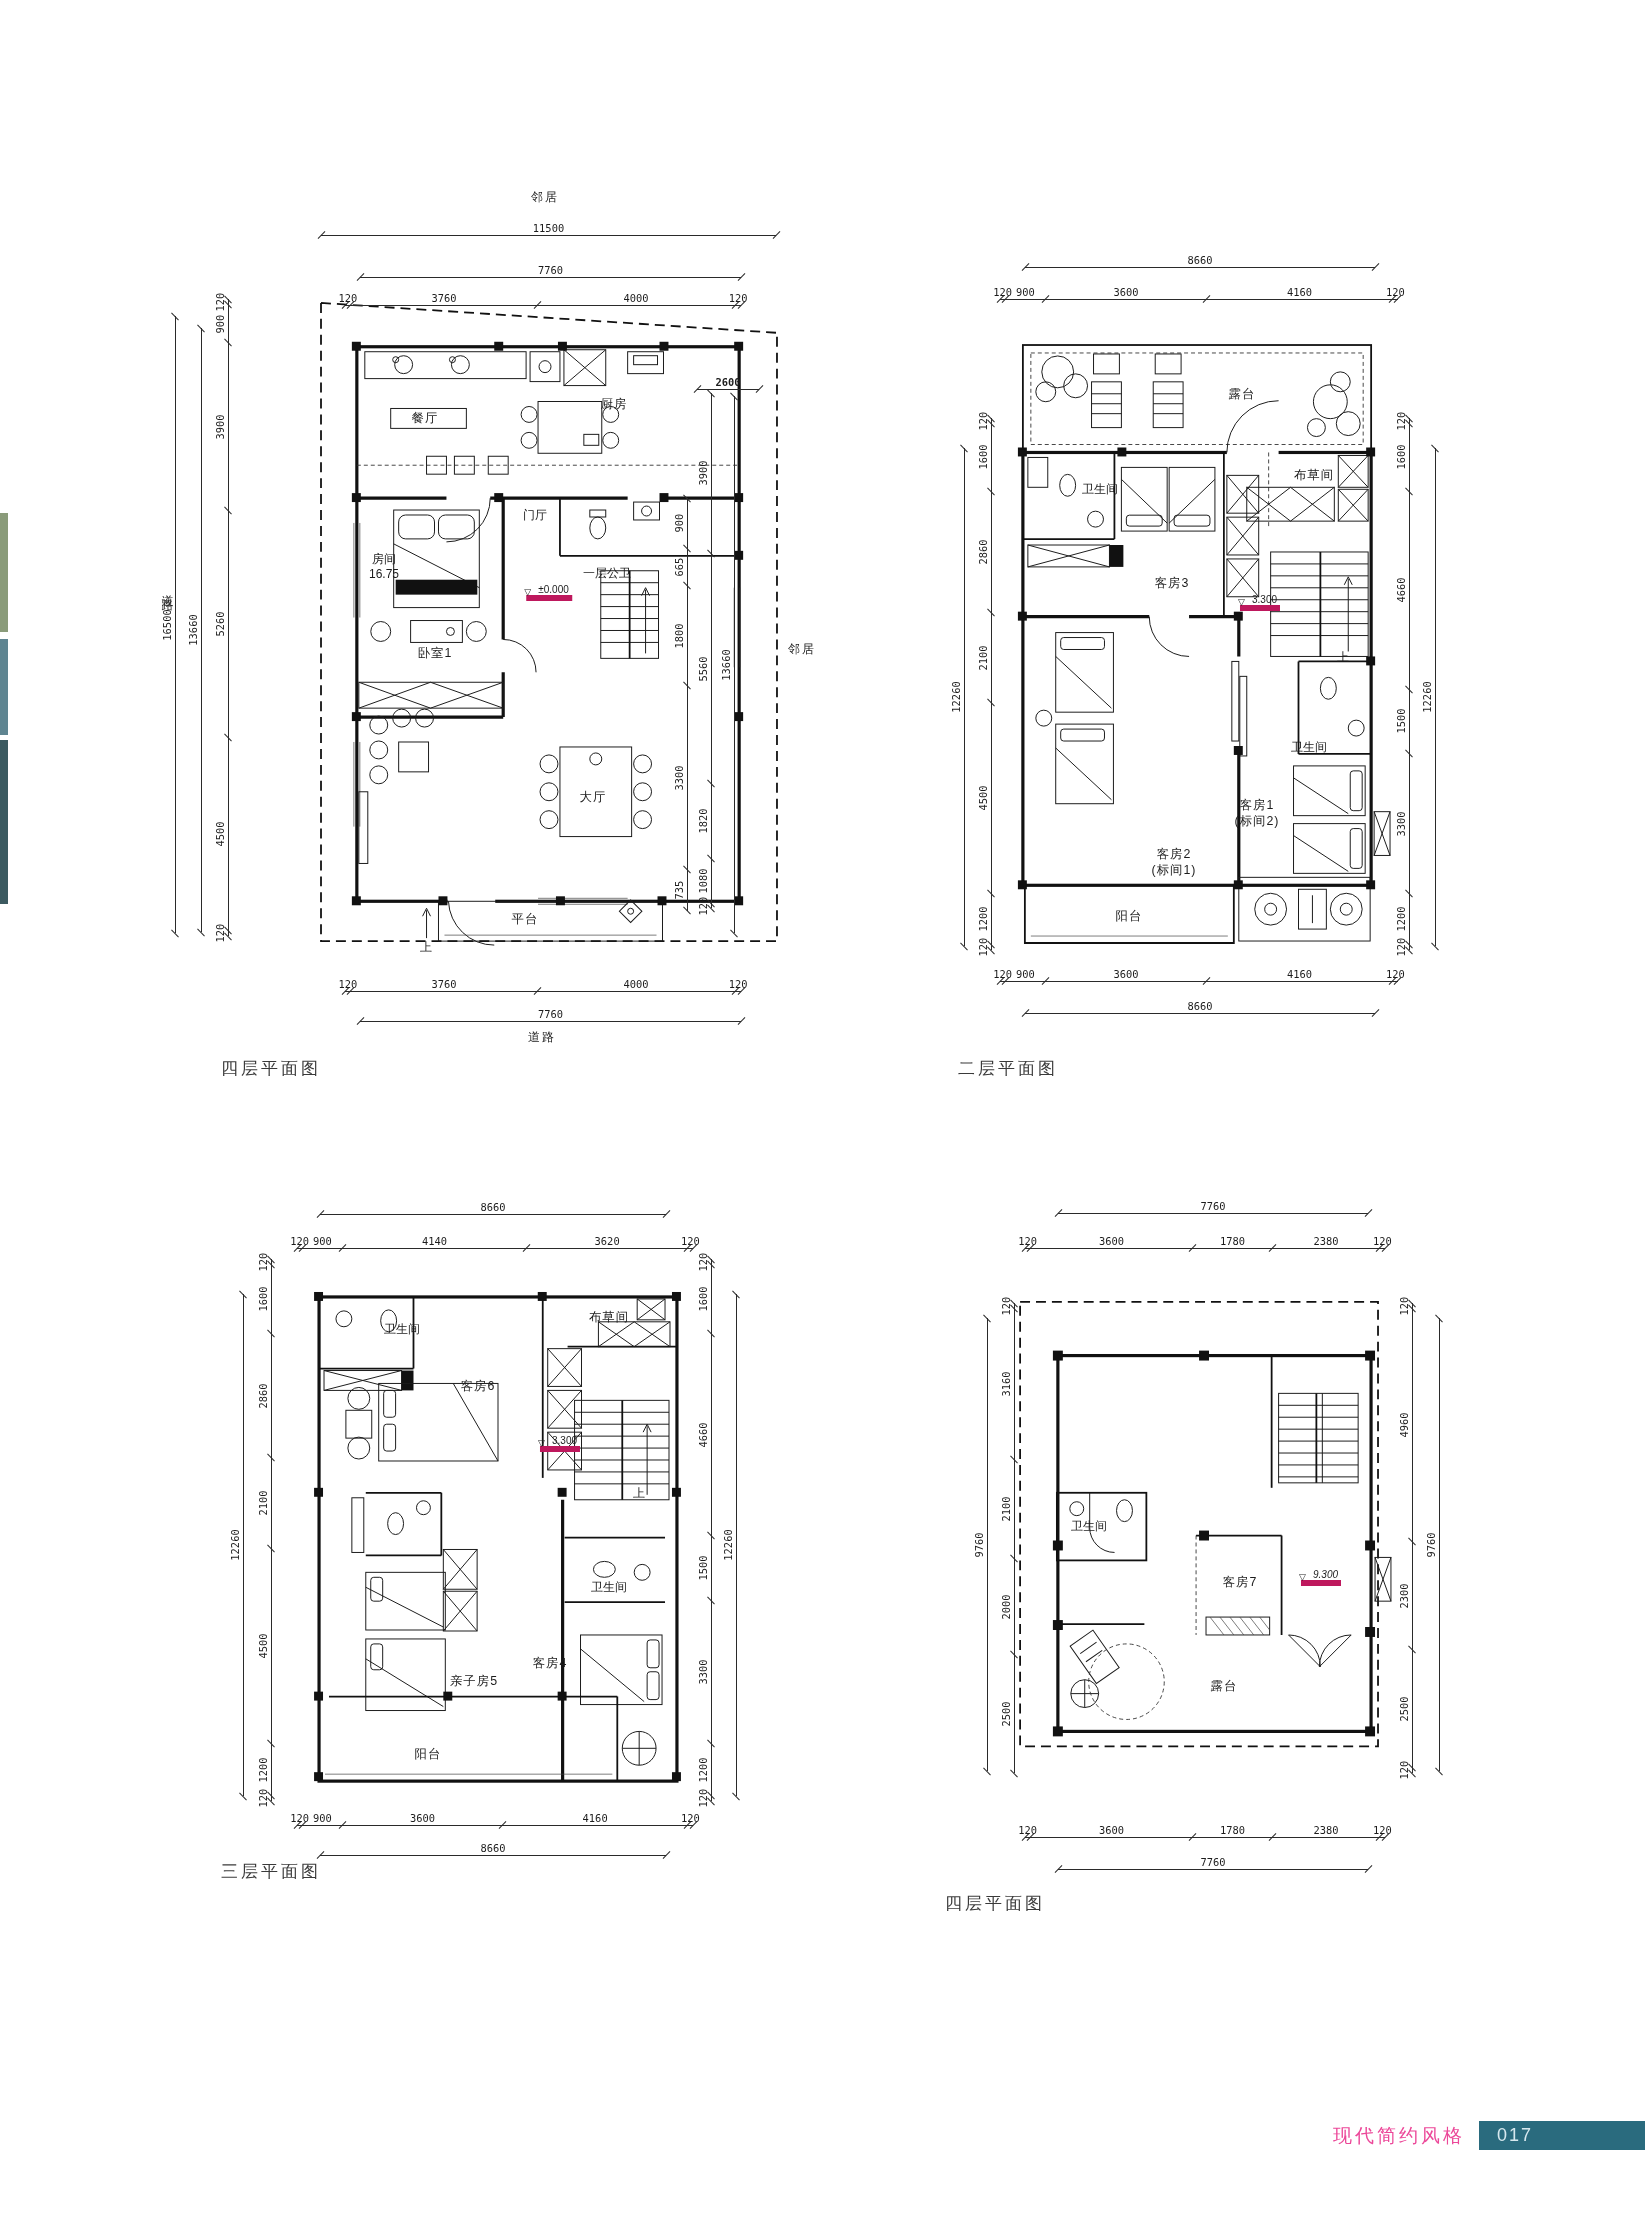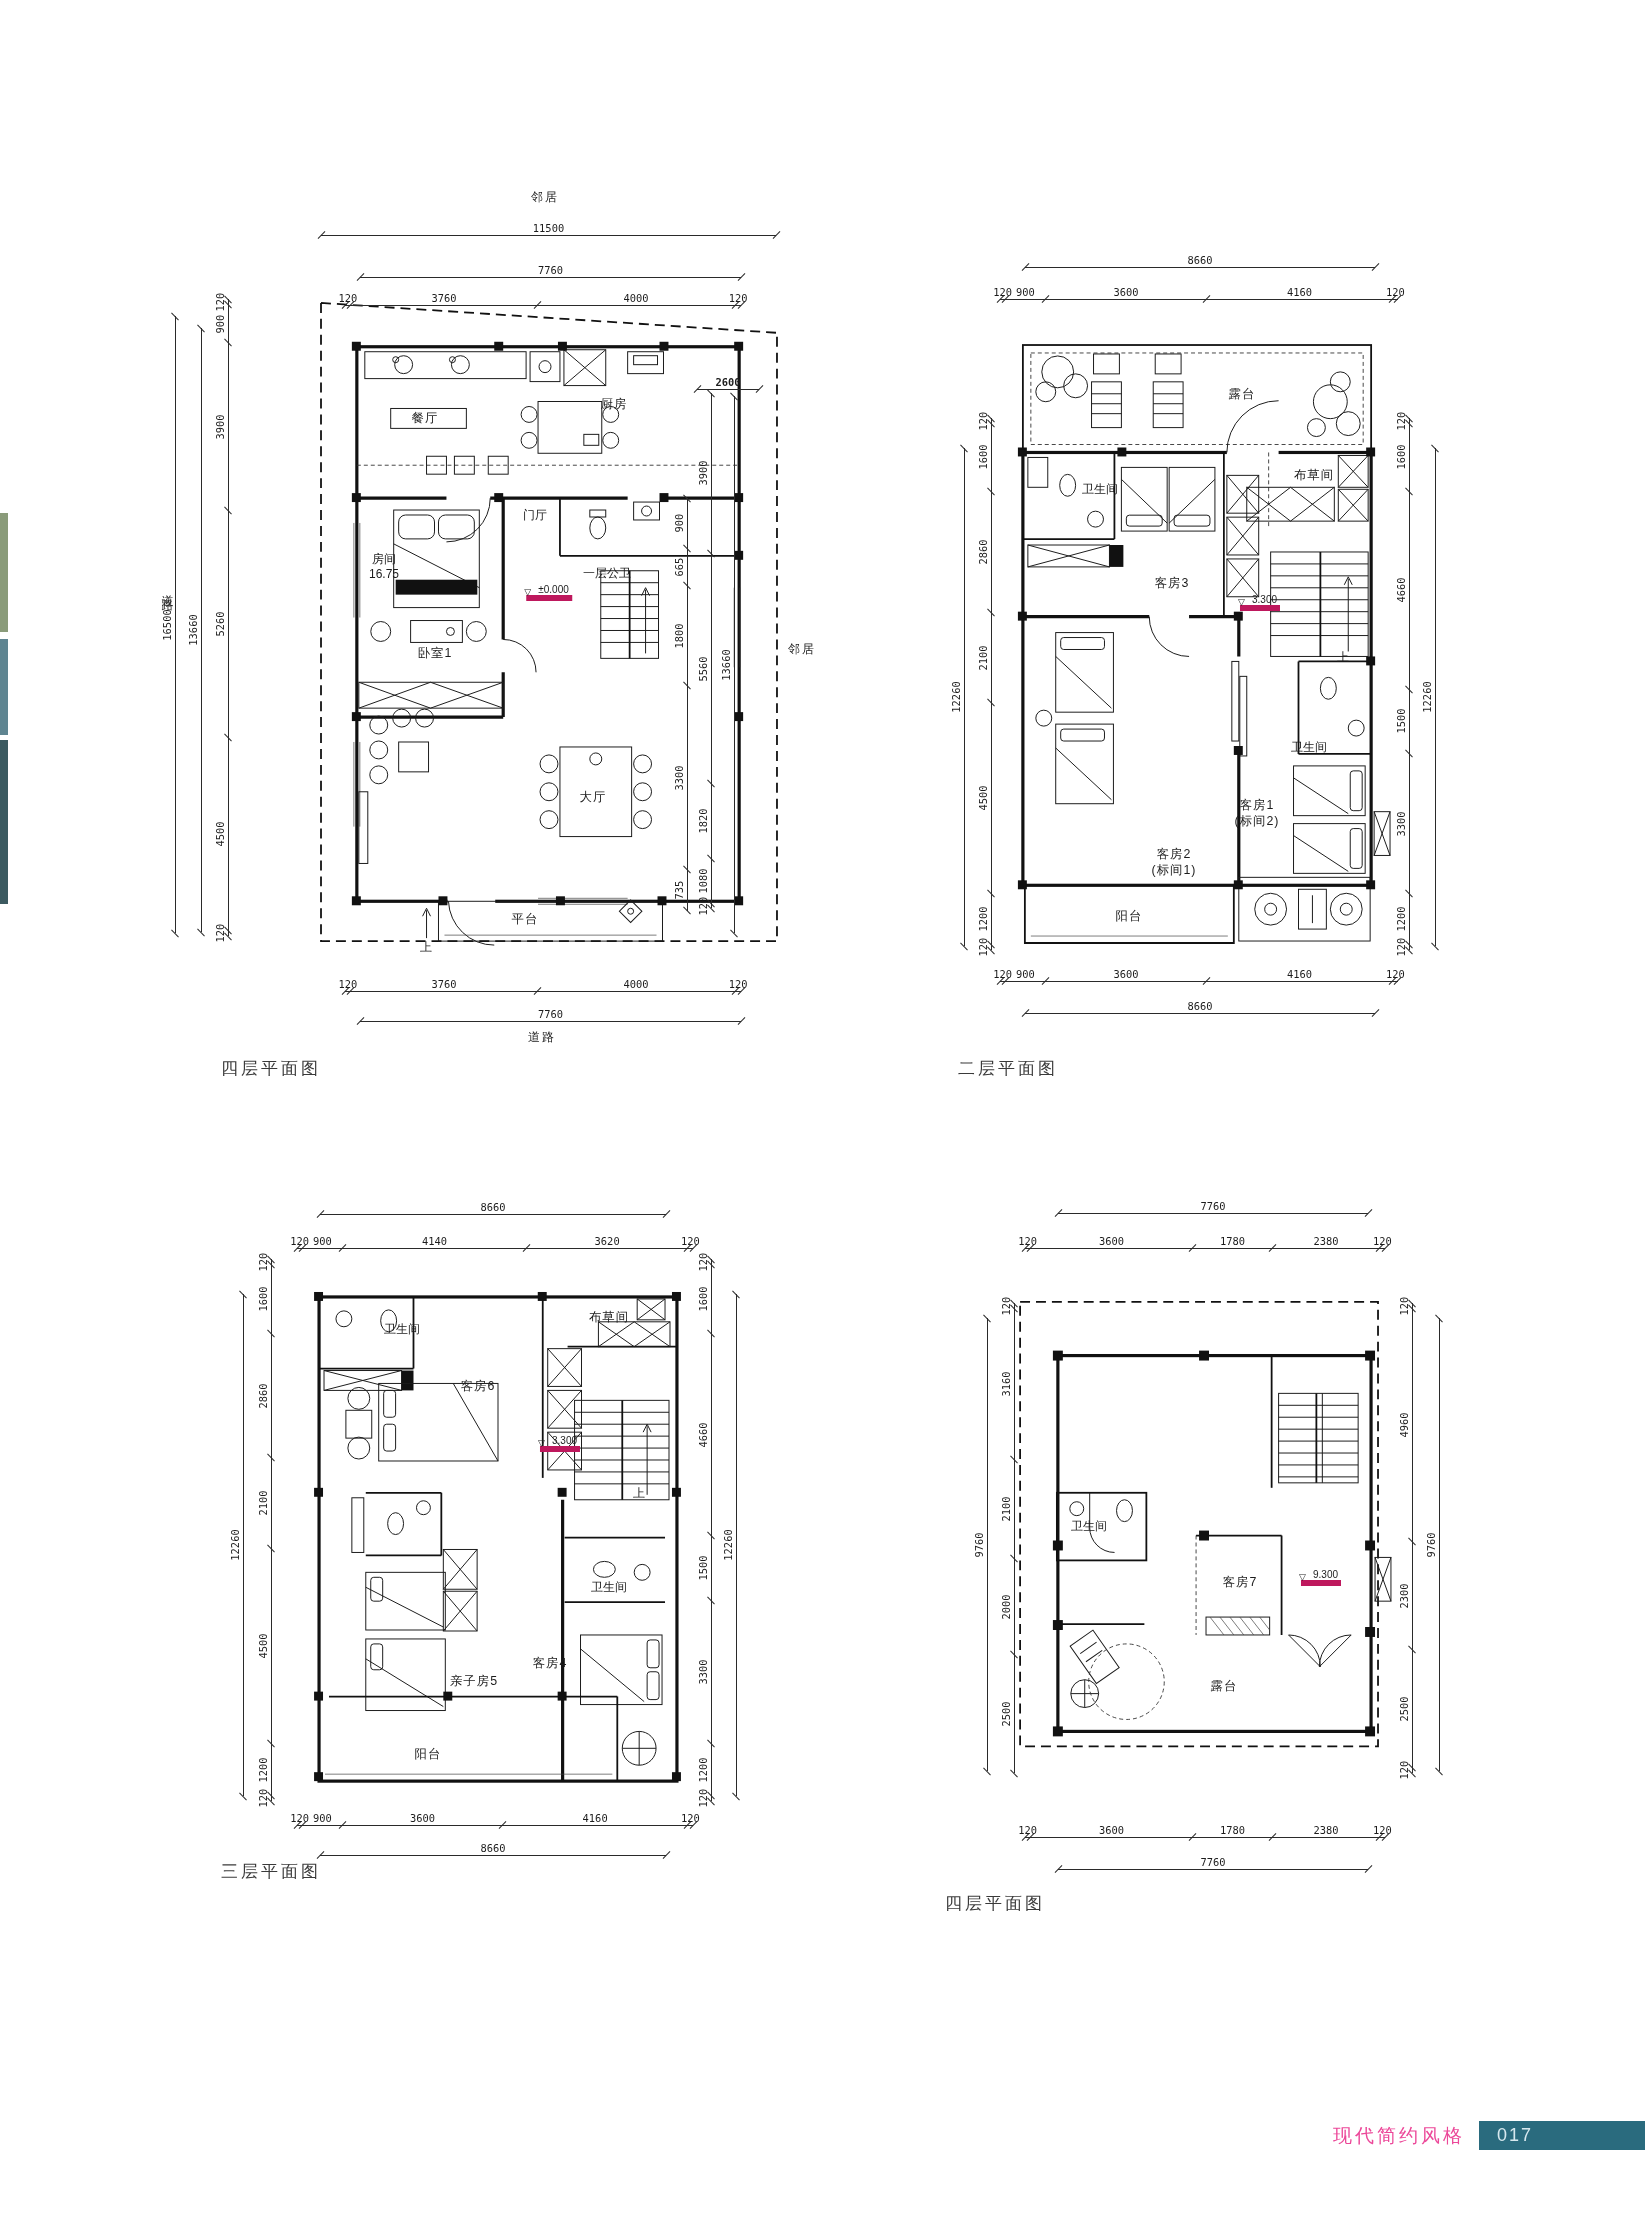--- a/index.html
+++ b/index.html
@@ -798,21 +798,21 @@
       </div>
       <div class="dim v" style="left: 722px; top: 1294px; height: 502px;">
         <span class="seg" style="flex-grow: 12260;">
           <i>12260</i>
         </span>
       </div>
       <div class="plan-title" style="left: 945px; top: 1892px;">四层平面图</div>
       <div class="room small" style="left: 1089px; top: 1526px;">卫生间</div>
       <div class="room" style="left: 1240px; top: 1583px;">客房7</div>
       <div class="room" style="left: 1224px; top: 1687px;">露台</div>
-      <div class="level" style="left: 1321px; top: 1586px;">9.300</div>
+      <div class="level" style="left: 1321px; top: 1586px; font-style: italic;">9.300</div>
       <div class="dim h" style="left: 1058px; top: 1199px; width: 310px;">
         <span class="seg" style="flex-grow: 7760;">
           <i>7760</i>
         </span>
       </div>
       <div class="dim h" style="left: 1025px; top: 1234px; width: 360px;">
         <span class="seg" style="flex-grow: 120;">
           <i>120</i>
         </span>
         <span class="seg" style="flex-grow: 3600;">

